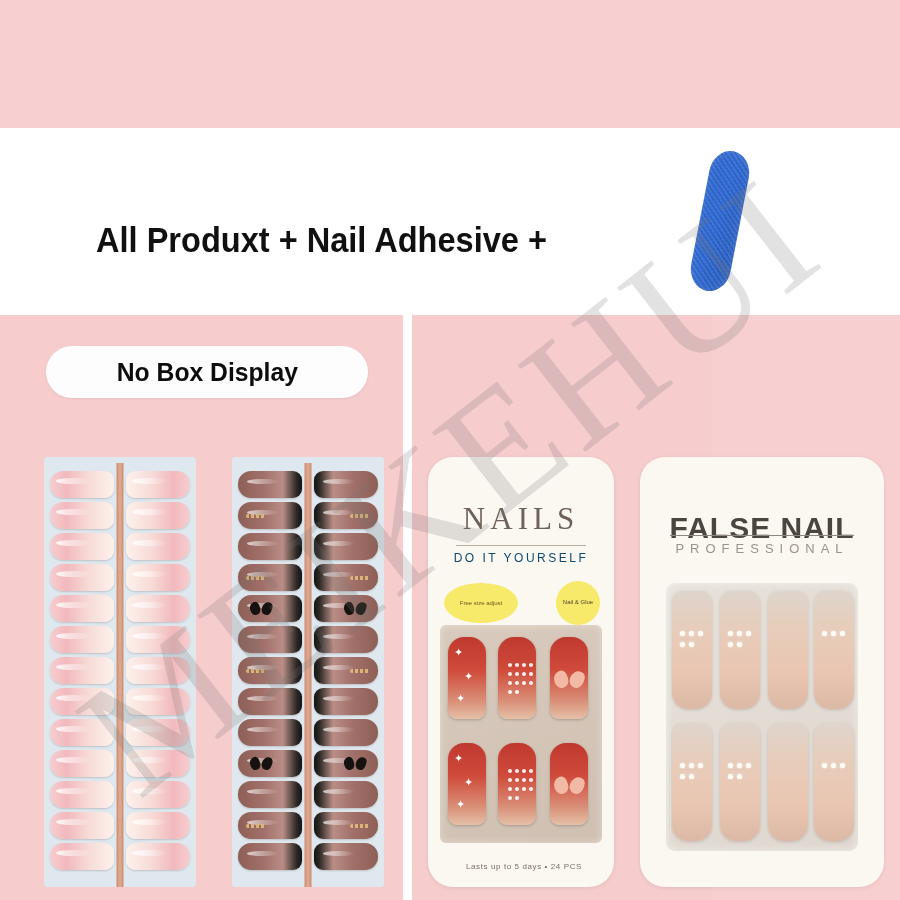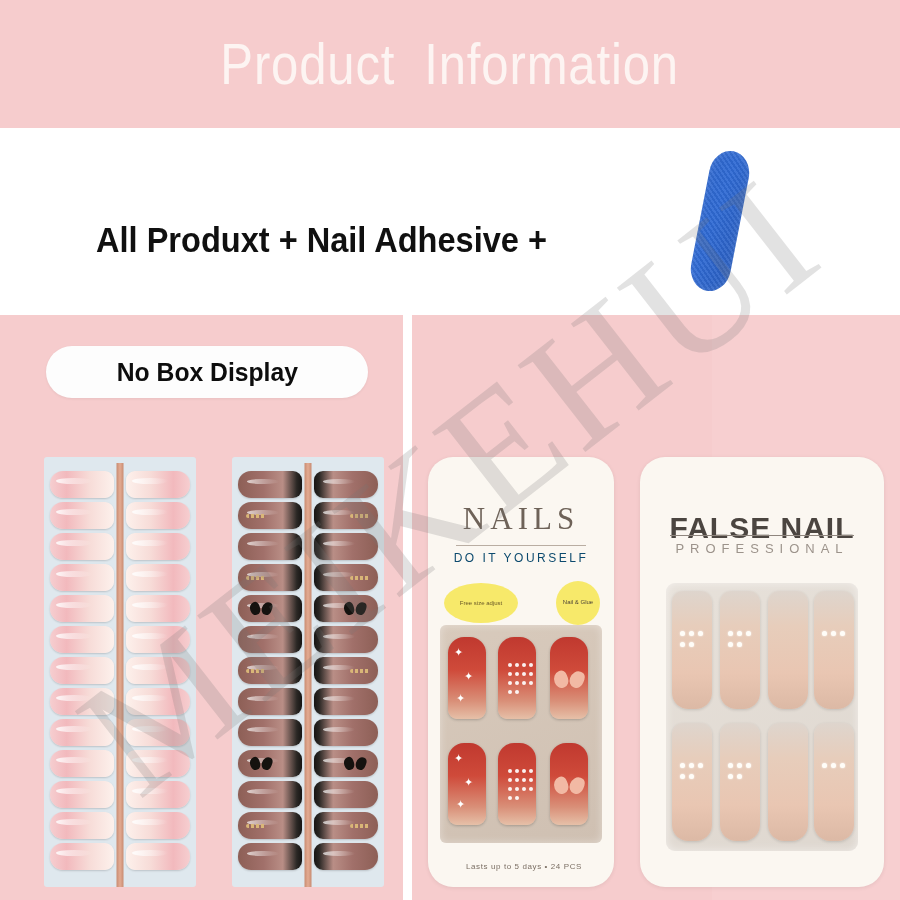--- a/index.html
+++ b/index.html
@@ -214,23 +214,20 @@
     color:rgba(120,120,120,.21);
     font-family:"Liberation Serif", serif;
     white-space:nowrap; pointer-events:none; user-select:none; z-index:50;
   }
 </style>
 </head>
 <body>
 
 <div id="page">
 
-  <div class="header-band">
-    <div class="header-title">Product  Information</div>
-  </div>
 
   <div class="product-band">
     <div class="product-line">All Produxt + Nail Adhesive +</div>
     <div class="nail-file"></div>
   </div>
 
   <div class="panels">
     <div class="divider"></div>
 
     <div class="panel panel-left">

